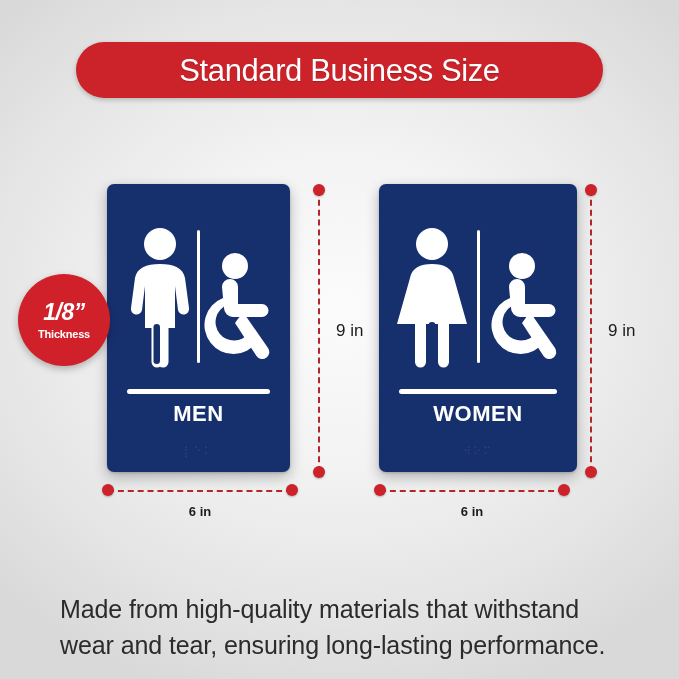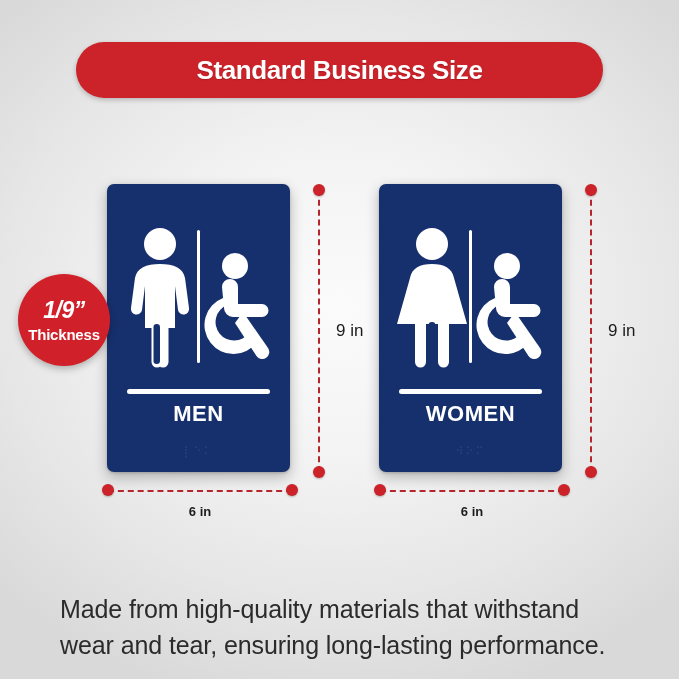--- a/index.html
+++ b/index.html
@@ -32,22 +32,22 @@
     height: 56px;
     background: #cc2229;
     border-radius: 28px;
     box-shadow: 0 2px 5px rgba(0,0,0,0.22);
     display: flex;
     align-items: center;
     justify-content: center;
   }
   #title-text {
     color: #ffffff;
-    font-size: 26px;
-    font-weight: bold;
+    font-size: 31px;
+    font-weight: normal;
     letter-spacing: -0.4px;
     line-height: 1;
     white-space: nowrap;
     text-shadow: 0 1px 1px rgba(0,0,0,0.18);
   }
 
   
   #thickness-badge {
     position: absolute;
     left: 18px;
@@ -66,37 +66,37 @@
   #badge-value {
     color: #ffffff;
     font-size: 23px;
     font-weight: bold;
     font-style: italic;
     line-height: 1;
     letter-spacing: -0.5px;
   }
   #badge-label {
     color: #ffffff;
-    font-size: 15px;
+    font-size: 11px;
     font-weight: bold;
     line-height: 1;
     margin-top: 5px;
     letter-spacing: -0.2px;
   }
 
   
   .sign {
     position: absolute;
     background: #16306d;
     border-radius: 7px;
     box-shadow: 0 5px 14px rgba(0,0,0,0.26), 0 1px 3px rgba(0,0,0,0.18);
     overflow: hidden;
   }
   #sign-men   { left: 107px; top: 184px; width: 183px; height: 288px; }
-  #sign-women { left: 379px; top: 184px; width: 183px; height: 288px; }
+  #sign-women { left: 379px; top: 184px; width: 183px; height: 288px; padding-left: 15px; }
 
   .pictogram-row {
     position: absolute;
     left: 0;
     right: 0;
     top: 40px;
     height: 145px;
   }
   .figure-slot {
     position: absolute;
@@ -242,21 +242,21 @@
 </head>
 <body>
 
 <div id="stage">
 
   <div id="title-banner">
     <span id="title-text">Standard Business Size</span>
   </div>
 
   <div id="thickness-badge">
-    <span id="badge-value">1/9”</span>
+    <span id="badge-value">1/8”</span>
     <span id="badge-label">Thickness</span>
   </div>
 
   <div class="sign" id="sign-men">
     <div class="pictogram-row">
       <div class="figure-slot left">
         <svg viewBox="0 0 78 145" xmlns="http://www.w3.org/2000/svg" aria-hidden="true">
           <circle cx="39" cy="20" r="16" fill="#ffffff"></circle>
           <path d="M39 40
                    C 25 40, 16 44, 14 54

